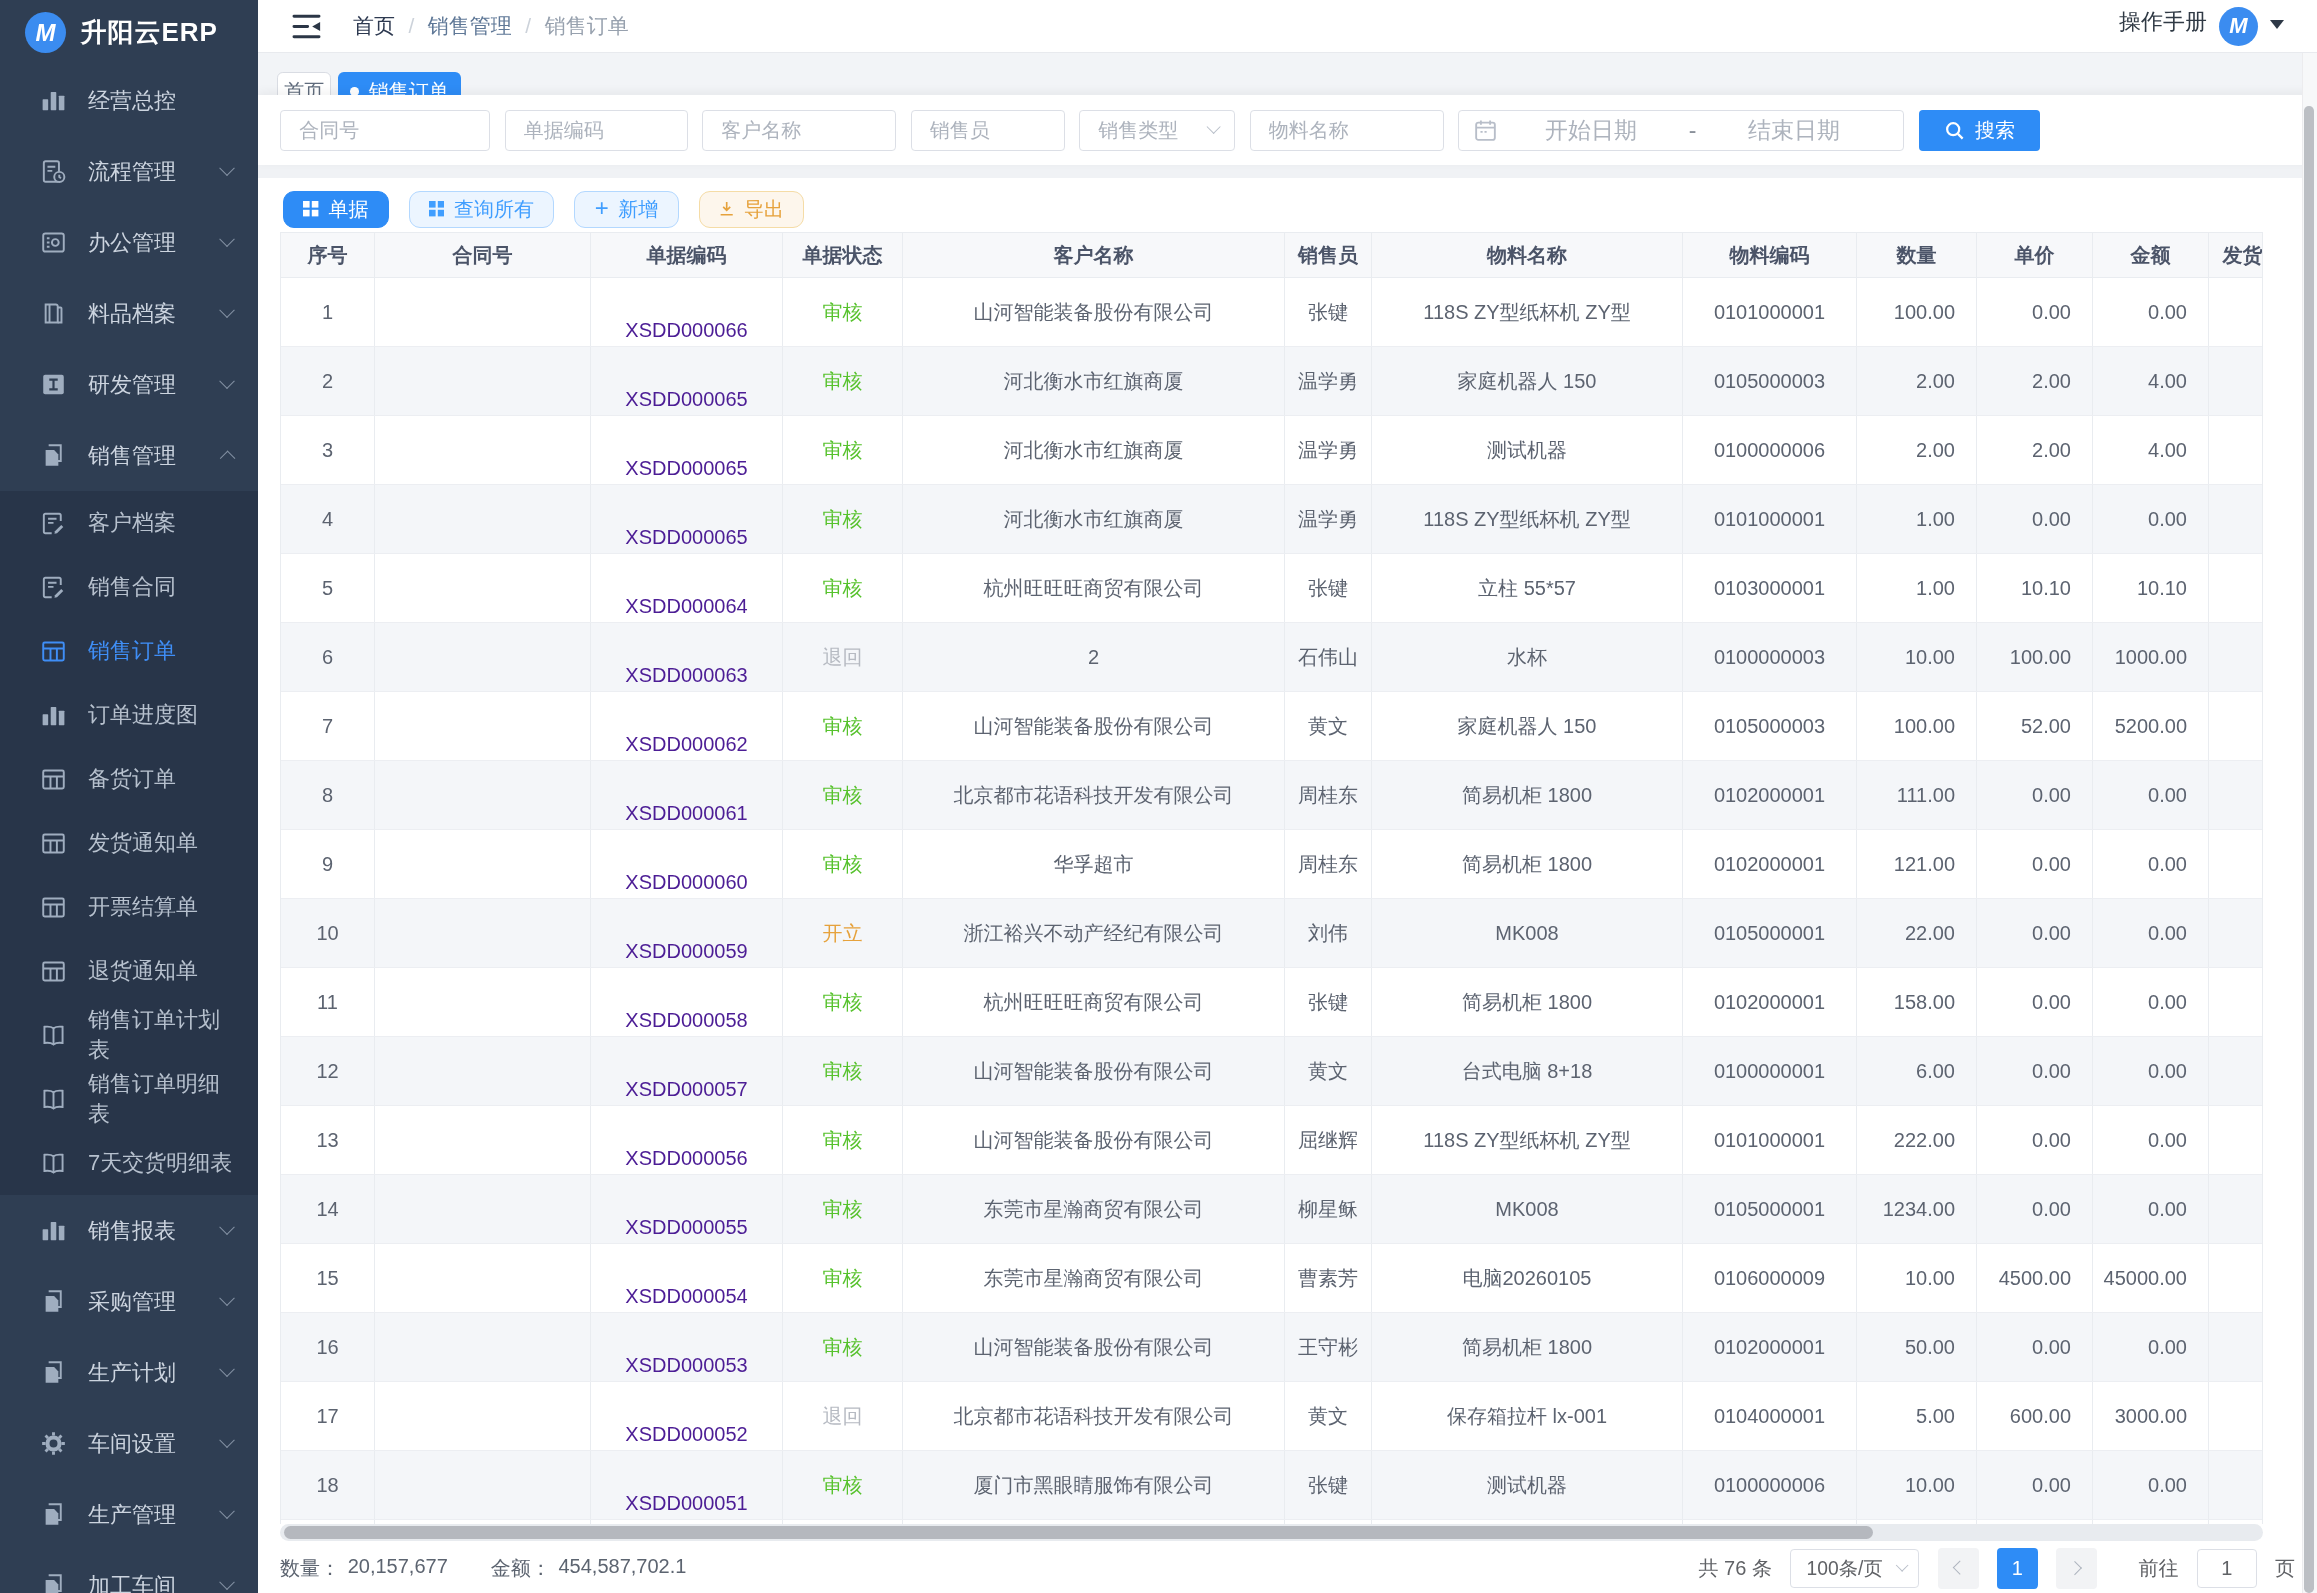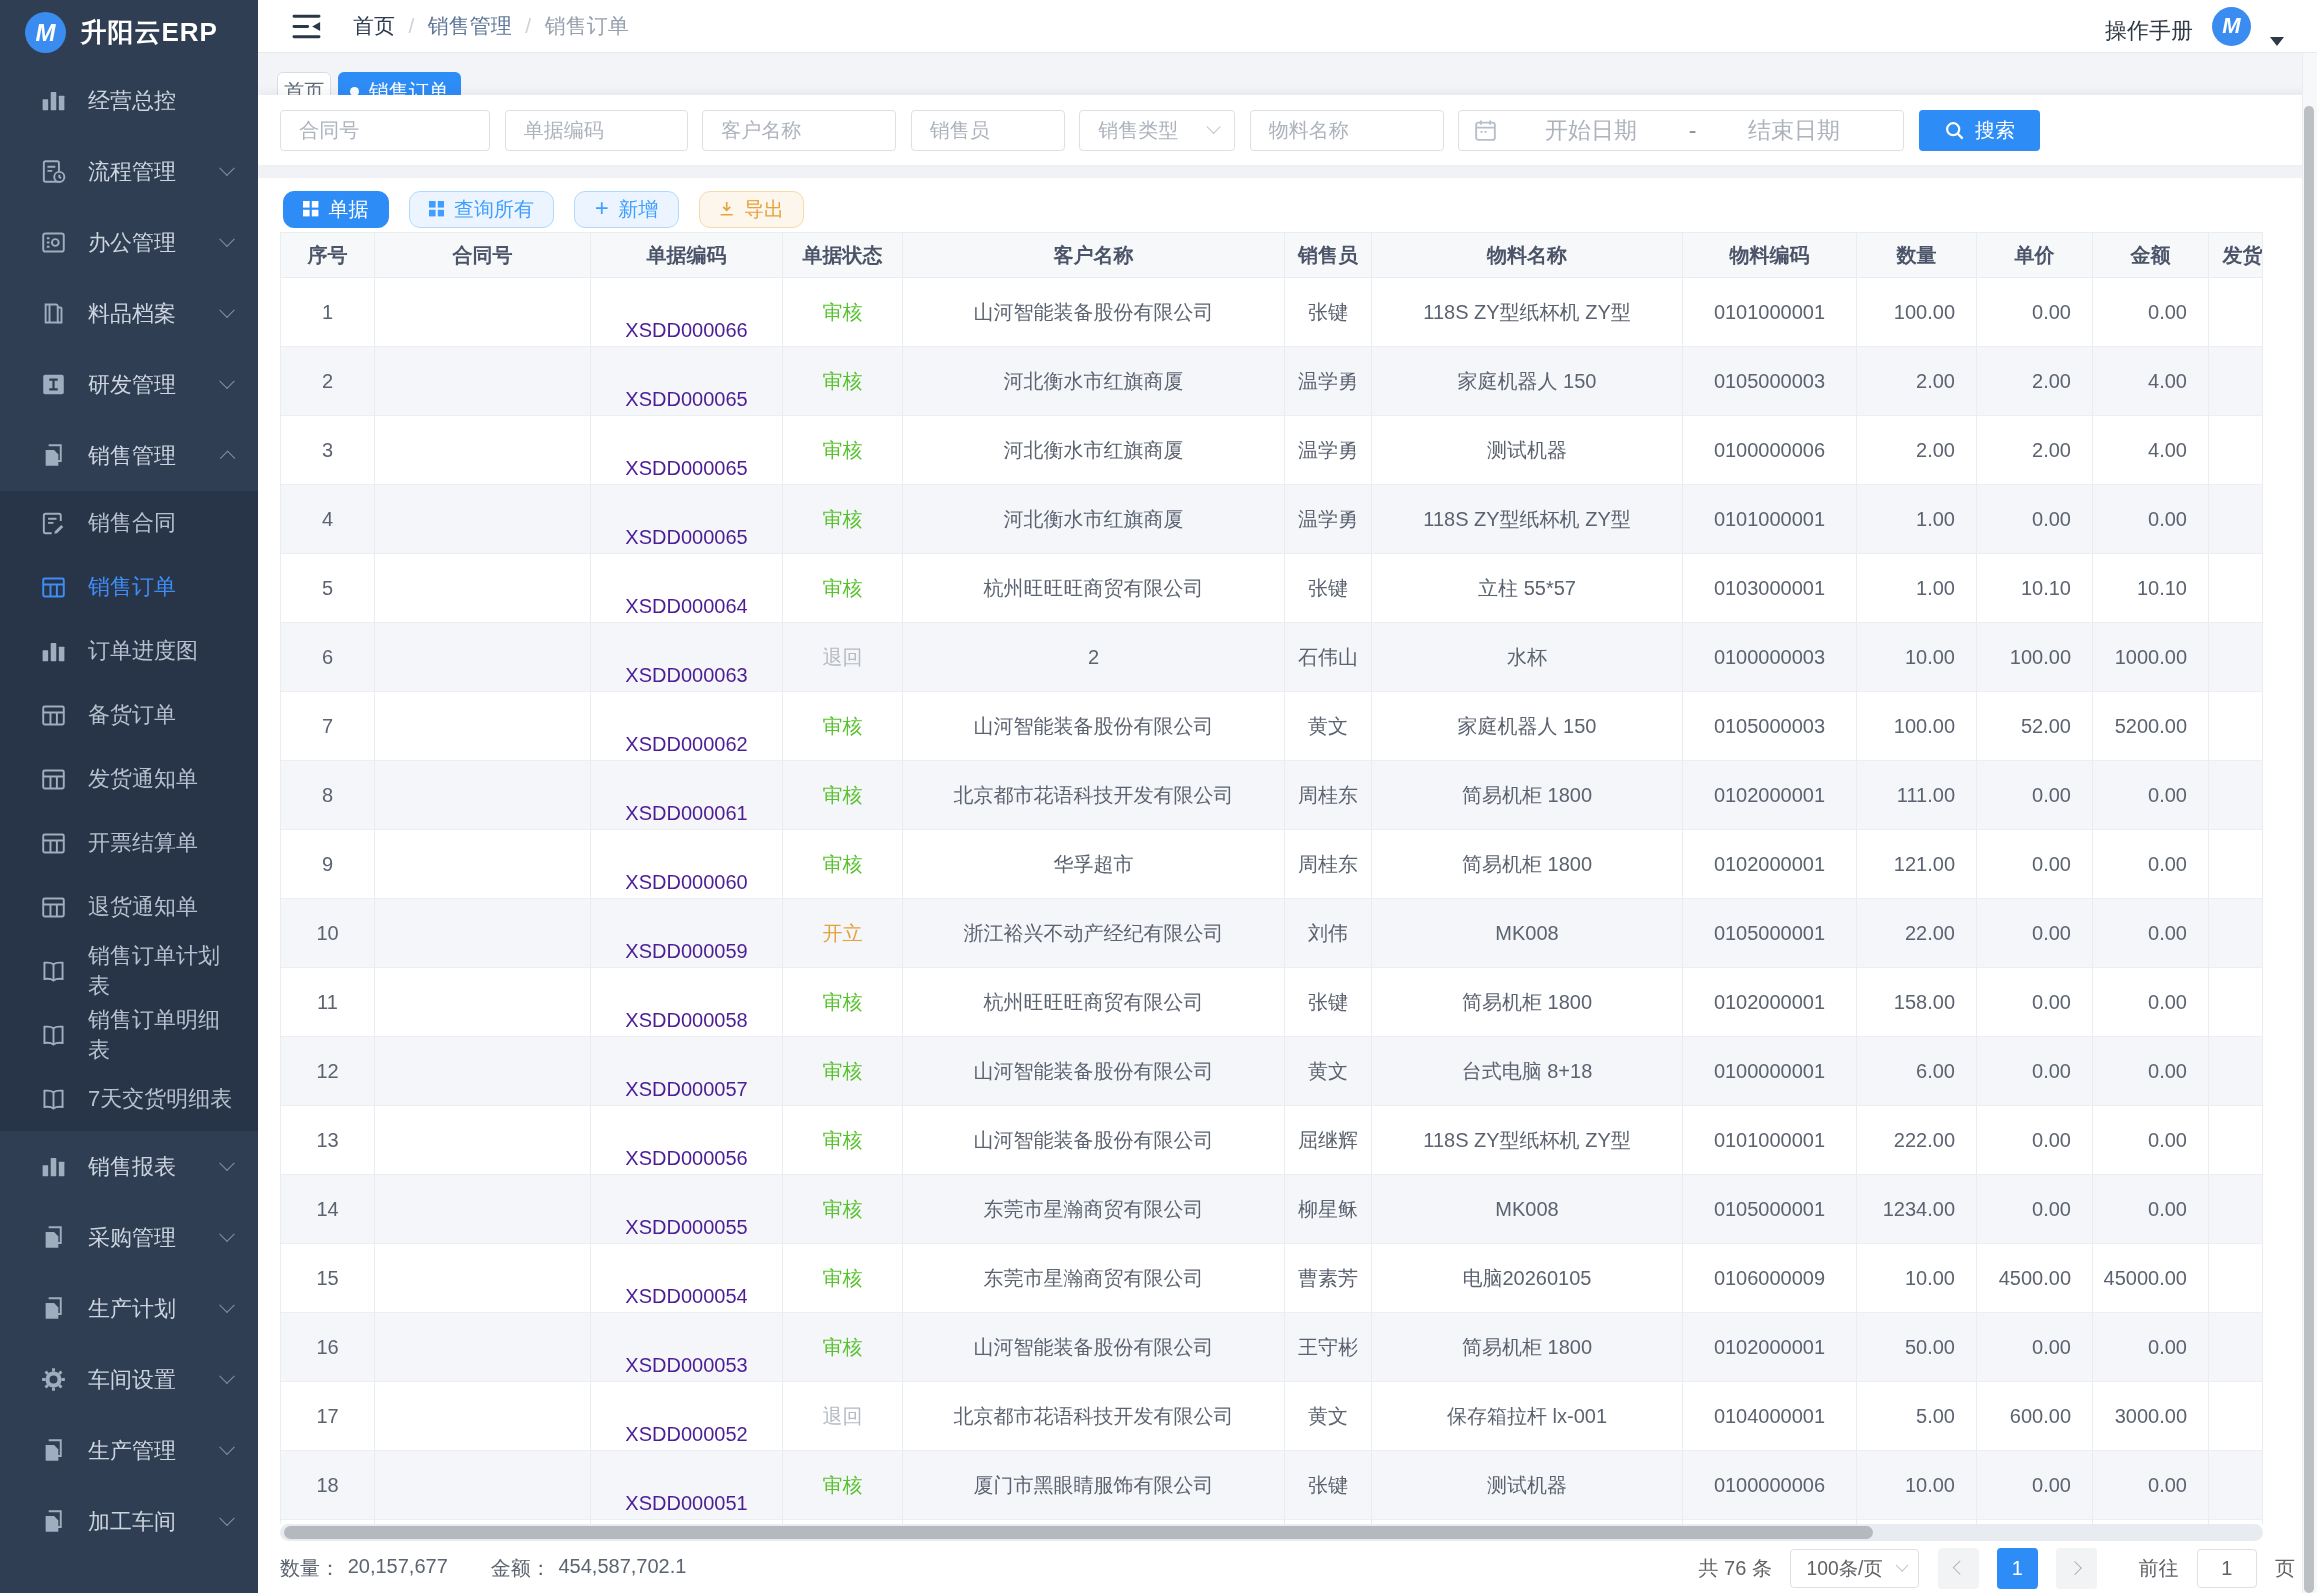--- a/index.html
+++ b/index.html
@@ -26,21 +26,21 @@
   
   .header{position:fixed;left:258px;top:0;right:0;height:53px;background:#fff;border-bottom:1px solid #e8eaee;
     z-index:20;display:flex;align-items:center;padding:0 33px;}
   .collapse-btn{width:31px;height:25px;margin-right:31px;cursor:pointer;}
   .collapse-btn svg{width:31px;height:25px;display:block;}
   .breadcrumb{display:flex;align-items:center;gap:13.5px;font-size:21px;}
   .bc-home{color:#2d3950;cursor:pointer;}
   .bc-sep{color:#ccd2da;}
   .bc-mid{color:#5f7897;cursor:pointer;}
   .bc-cur{color:#97a1ae;}
-  .header-right{margin-left:auto;display:flex;align-items:flex-end;gap:19px;}
+  .header-right{margin-left:auto;display:flex;align-items:flex-start;gap:12px;}
   .manual{font-size:22px;color:#303a45;cursor:pointer;}
   .avatar{width:39px;height:39px;border-radius:50%;background:#3b8cf0;color:#fff;font-weight:bold;font-style:italic;
     font-size:22px;display:flex;align-items:center;justify-content:center;cursor:pointer;}
   .caret{width:0;height:0;border-left:7.7px solid transparent;border-right:7.7px solid transparent;border-top:9.7px solid #2e3947;margin-top:13.5px;cursor:pointer;}
 
   
   .tabrow{position:fixed;left:258px;top:53px;right:0;height:42px;background:#f2f4f7;z-index:5;
     display:flex;align-items:flex-start;padding-left:19.3px;overflow:hidden;}
   .tab{margin-top:19.3px;height:39px;border-radius:5.8px 5.8px 0 0;display:flex;align-items:center;justify-content:center;
     font-size:20px;cursor:pointer;}
@@ -180,20 +180,30 @@
         <span class="micon">
           <svg viewBox="0 0 24 24">
             <path d="M8 3.5h10v13h-2.5" fill="none" stroke="currentColor" stroke-width="1.6"></path>
             <path d="M5.5 7.5h7l3.5 3.6v9.4h-10.5z" fill="currentColor"></path>
           </svg>
         </span>
         <span>销售管理</span>
         <span class="chev up"></span>
       </div>
       <div class="sub-wrap">
+        <div class="menu-item">
+          <span class="micon">
+            <svg viewBox="0 0 24 24" fill="none" stroke="currentColor" stroke-width="1.6">
+              <path d="M18 10V5.2A1.2 1.2 0 0 0 16.8 4H5.2A1.2 1.2 0 0 0 4 5.2v13.6A1.2 1.2 0 0 0 5.2 20h5.3"></path>
+              <path d="M7.5 8h7M7.5 11.5h4.5"></path>
+              <path d="M13.2 18.4l5.2-5.2 1.7 1.7-5.2 5.2-2.1.4z" fill="currentColor" stroke="none"></path>
+            </svg>
+          </span>
+          <span>客户档案</span>
+        </div>
         <div class="menu-item">
           <span class="micon">
             <svg viewBox="0 0 24 24" fill="none" stroke="currentColor" stroke-width="1.6">
               <path d="M18 10V5.2A1.2 1.2 0 0 0 16.8 4H5.2A1.2 1.2 0 0 0 4 5.2v13.6A1.2 1.2 0 0 0 5.2 20h5.3"></path>
               <path d="M7.5 8h7M7.5 11.5h4.5"></path>
               <path d="M13.2 18.4l5.2-5.2 1.7 1.7-5.2 5.2-2.1.4z" fill="currentColor" stroke="none"></path>
             </svg>
           </span>
           <span>销售合同</span>
         </div>

